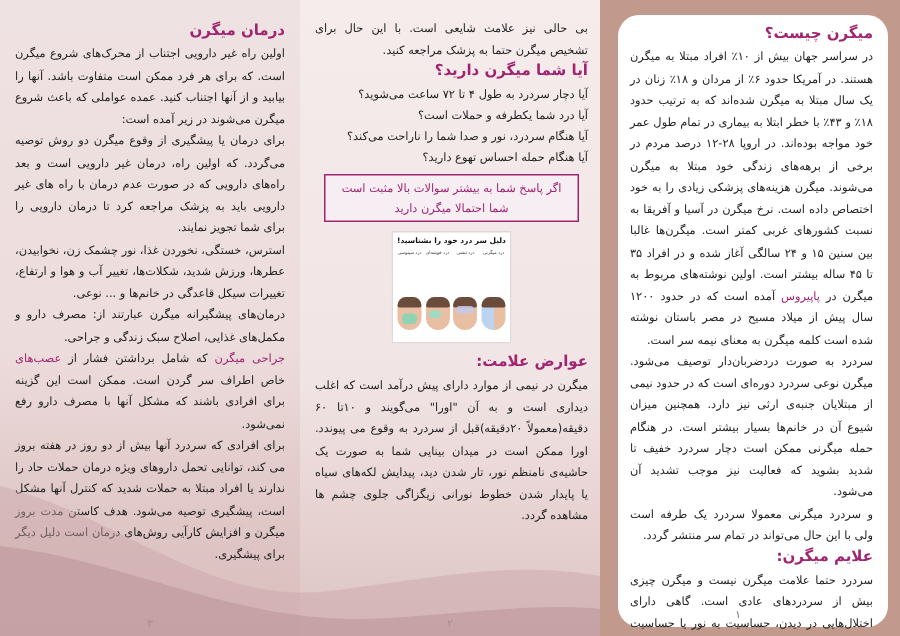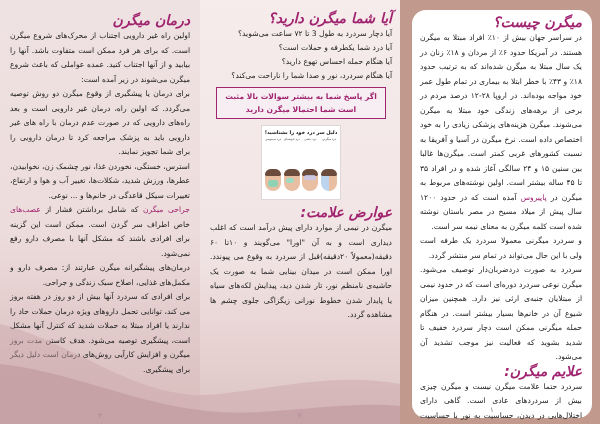--- a/index.html
+++ b/index.html
@@ -23,33 +23,33 @@
   }
   .wave {
     position:absolute; left:0; bottom:0; width:400px; height:140px; pointer-events:none;
   }
   .card {
     position:absolute; left:12px; top:10px; width:180px; height:408px;
     background:#ffffff; border-radius:14px; box-sizing:border-box;
     padding:6px 10px 17px 8px;
   }
   .h {
-    color:#a0246f; font-weight:bold; font-size:14px; margin:0 0 2px 0; line-height:13px;font-style:italic;
+    color:#a0246f; font-weight:bold; font-size:10px; margin:0 0 2px 0; line-height:13px;
   }
   .t {
     font-size:7.6px; line-height:14.5px; color:#222; margin:0; text-align:justify;
   }
   .link { color:#a0246f; }
   .col { position:absolute; box-sizing:border-box; }
   .c3 { left:10px; top:14px; width:180px; }
   .c2 { left:10px; top:12px; width:182px; }
   .q { font-size:7.6px; line-height:14px; color:#222; margin:0; }
   .callout {
     margin:4px 6px 0 6px; border:1px solid #a0246f; background:#f7eef3;
-    text-align:center; color:#a0246f; font-weight:bold; font-size:7.6px; line-height:13px;
+    text-align:center; color:#a0246f; font-weight:normal; font-size:7.6px; line-height:13px;
     padding:2px 4px;
   }
   .figure {
     margin:6px auto 0 auto; width:80px; height:75px; background:#fff; border:1px solid #e0d8d8;
     position:relative; padding:2px; box-sizing:border-box;
   }
   .fig-title { font-size:5px; font-weight:bold; text-align:center; color:#111; line-height:8px; }
   .faces { display:flex; flex-direction:row-reverse; justify-content:space-between; margin-top:1px; }
   .face-col { width:18px; display:flex; flex-direction:column; align-items:center; }
   .face-lbl { font-size:3px; line-height:4px; color:#333; height:14px; text-align:center; }
@@ -64,34 +64,35 @@
 </style>
 </head>
 <body>
 
 <div class="panel p3">
   <div class="col c3">
     <div class="h">درمان میگرن</div>
     <p class="t">اولین راه غیر دارویی اجتناب از محرک‌های شروع میگرن است. که برای هر فرد ممکن است متفاوت باشد. آنها را بیابید و از آنها اجتناب کنید. عمده عواملی که باعث شروع میگرن می‌شوند در زیر آمده است:</p>
     <p class="t">برای درمان یا پیشگیری از وقوع میگرن دو روش توصیه می‌گردد. که اولین راه، درمان غیر دارویی است و بعد راه‌های دارویی که در صورت عدم درمان با راه های غیر دارویی باید به پزشک مراجعه کرد تا درمان دارویی را برای شما تجویز نمایند.</p>
     <p class="t">استرس، خستگی، نخوردن غذا، نور چشمک زن، نخوابیدن، عطرها، ورزش شدید، شکلات‌ها، تغییر آب و هوا و ارتفاع، تغییرات سیکل قاعدگی در خانم‌ها و ... نوعی.</p>
+    <p class="t">درمان‌های پیشگیرانه میگرن عبارتند از: مصرف دارو و مکمل‌های غذایی، اصلاح سبک زندگی و جراحی.</p>
     <p class="t"><span class="link">جراحی میگرن</span><span> که شامل برداشتن فشار از </span><span class="link">عصب‌های</span><span> خاص اطراف سر گردن است. ممکن است این گزینه برای افرادی باشند که مشکل آنها با مصرف دارو رفع نمی‌شود.</span></p>
-    <p class="t">درمان‌های پیشگیرانه میگرن عبارتند از: مصرف دارو و مکمل‌های غذایی، اصلاح سبک زندگی و جراحی.</p>
     <p class="t">برای افرادی که سردرد آنها بیش از دو روز در هفته بروز می کند، توانایی تحمل داروهای ویژه درمان حملات حاد را ندارند یا افراد مبتلا به حملات شدید که کنترل آنها مشکل است، پیشگیری توصیه می‌شود. هدف کاستن مدت بروز میگرن و افزایش کارآیی روش‌های درمان است دلیل دیگر برای پیشگیری.</p>
   </div>
   <div class="pagenum">۳</div>
 </div>
 
 <div class="panel p2">
   <div class="col c2">
+    <p class="t">بی حالی نیز علامت شایعی است. با این حال برای تشخیص میگرن حتما به پزشک مراجعه کنید.</p>
     <div class="h">آیا شما میگرن دارید؟</div>
-    <p class="q">آیا دچار سردرد به طول 3 تا ۷۲ ساعت می‌شوید؟</p>
+    <p class="q">آیا دچار سردرد به طول ۴ تا ۷۲ ساعت می‌شوید؟</p>
     <p class="q">آیا درد شما یکطرفه و حملات است؟</p>
+    <p class="q">آیا هنگام سردرد، نور و صدا شما را ناراحت می‌کند؟</p>
     <p class="q">آیا هنگام حمله احساس تهوع دارید؟</p>
-    <p class="q">آیا هنگام سردرد، نور و صدا شما را ناراحت می‌کند؟</p>
     <div class="callout">اگر پاسخ شما به بیشتر سوالات بالا مثبت است شما احتمالا میگرن دارید</div>
     <div class="figure">
       <div class="fig-title">دلیل سر درد خود را بشناسید!</div>
       <div class="faces">
         <div class="face-col">
           <div class="face-lbl">درد سینوسی</div>
           <div class="face">
               <span class="hl" style="left:3px;top:11px;width:10px;height:7px;background:#7fd6b8;"></span>
             </div>
         </div>
@@ -121,19 +122,19 @@
 
 <svg class="wave" viewBox="0 0 400 140" preserveAspectRatio="none">
   <path d="M0,40 C80,60 140,120 220,110 C300,100 340,90 400,100 L400,140 L0,140 Z" fill="#c9a5a8" opacity="0.45"></path>
   <path d="M0,80 C90,90 160,135 260,128 C320,124 360,118 400,122 L400,140 L0,140 Z" fill="#b68c93" opacity="0.45"></path>
 </svg>
 
 <div class="panel p1">
   <div class="card">
     <div class="h">میگرن چیست؟</div>
     <p class="t"><span>در سراسر جهان بیش از ۱۰٪ افراد مبتلا به میگرن هستند. در آمریکا حدود ۶٪ از مردان و ۱۸٪ زنان در یک سال مبتلا به میگرن شده‌اند که به ترتیب حدود ۱۸٪ و ۴۳٪ با خطر ابتلا به بیماری در تمام طول عمر خود مواجه بوده‌اند. در اروپا ۲۸-۱۲ درصد مردم در برخی از برهه‌های زندگی خود مبتلا به میگرن می‌شوند. میگرن هزینه‌های پزشکی زیادی را به خود اختصاص داده است. نرخ میگرن در آسیا و آفریقا به نسبت کشورهای غربی کمتر است. میگرن‌ها غالبا بین سنین ۱۵ و ۲۴ سالگی آغاز شده و در افراد ۳۵ تا ۴۵ ساله بیشتر است. اولین نوشته‌های مربوط به میگرن در </span><span class="link">پاپیروس</span><span> آمده است که در حدود ۱۲۰۰ سال پیش از میلاد مسیح در مصر باستان نوشته شده است کلمه میگرن به معنای نیمه سر است.</span></p>
+    <p class="t">سردرد به صورت دردضربان‌دار توصیف می‌شود. میگرن نوعی سردرد دوره‌ای است که در حدود نیمی از مبتلایان جنبه‌ی ارثی نیز دارد. همچنین میزان شیوع آن در خانم‌ها بسیار بیشتر است. در هنگام حمله میگرنی ممکن است دچار سردرد خفیف تا شدید بشوید که فعالیت نیز موجب تشدید آن می‌شود.</p>
     <p class="t">و سردرد میگرنی معمولا سردرد یک طرفه است ولی با این حال می‌تواند در تمام سر منتشر گردد.</p>
-    <p class="t">سردرد به صورت دردضربان‌دار توصیف می‌شود. میگرن نوعی سردرد دوره‌ای است که در حدود نیمی از مبتلایان جنبه‌ی ارثی نیز دارد. همچنین میزان شیوع آن در خانم‌ها بسیار بیشتر است. در هنگام حمله میگرنی ممکن است دچار سردرد خفیف تا شدید بشوید که فعالیت نیز موجب تشدید آن می‌شود.</p>
     <div class="h">علایم میگرن:</div>
     <p class="t">سردرد حتما علامت میگرن نیست و میگرن چیزی بیش از سردردهای عادی است. گاهی دارای اختلال‌هایی در دیدن، حساسیت به نور یا حساسیت به صداست. از دیگر علایم شایع می‌توان به تهوع، استفراغ و حساسیت به بوها نام برد.</p>
     <div class="pagenum">۱</div>
   </div>
 </div>
 
 </body></html>

